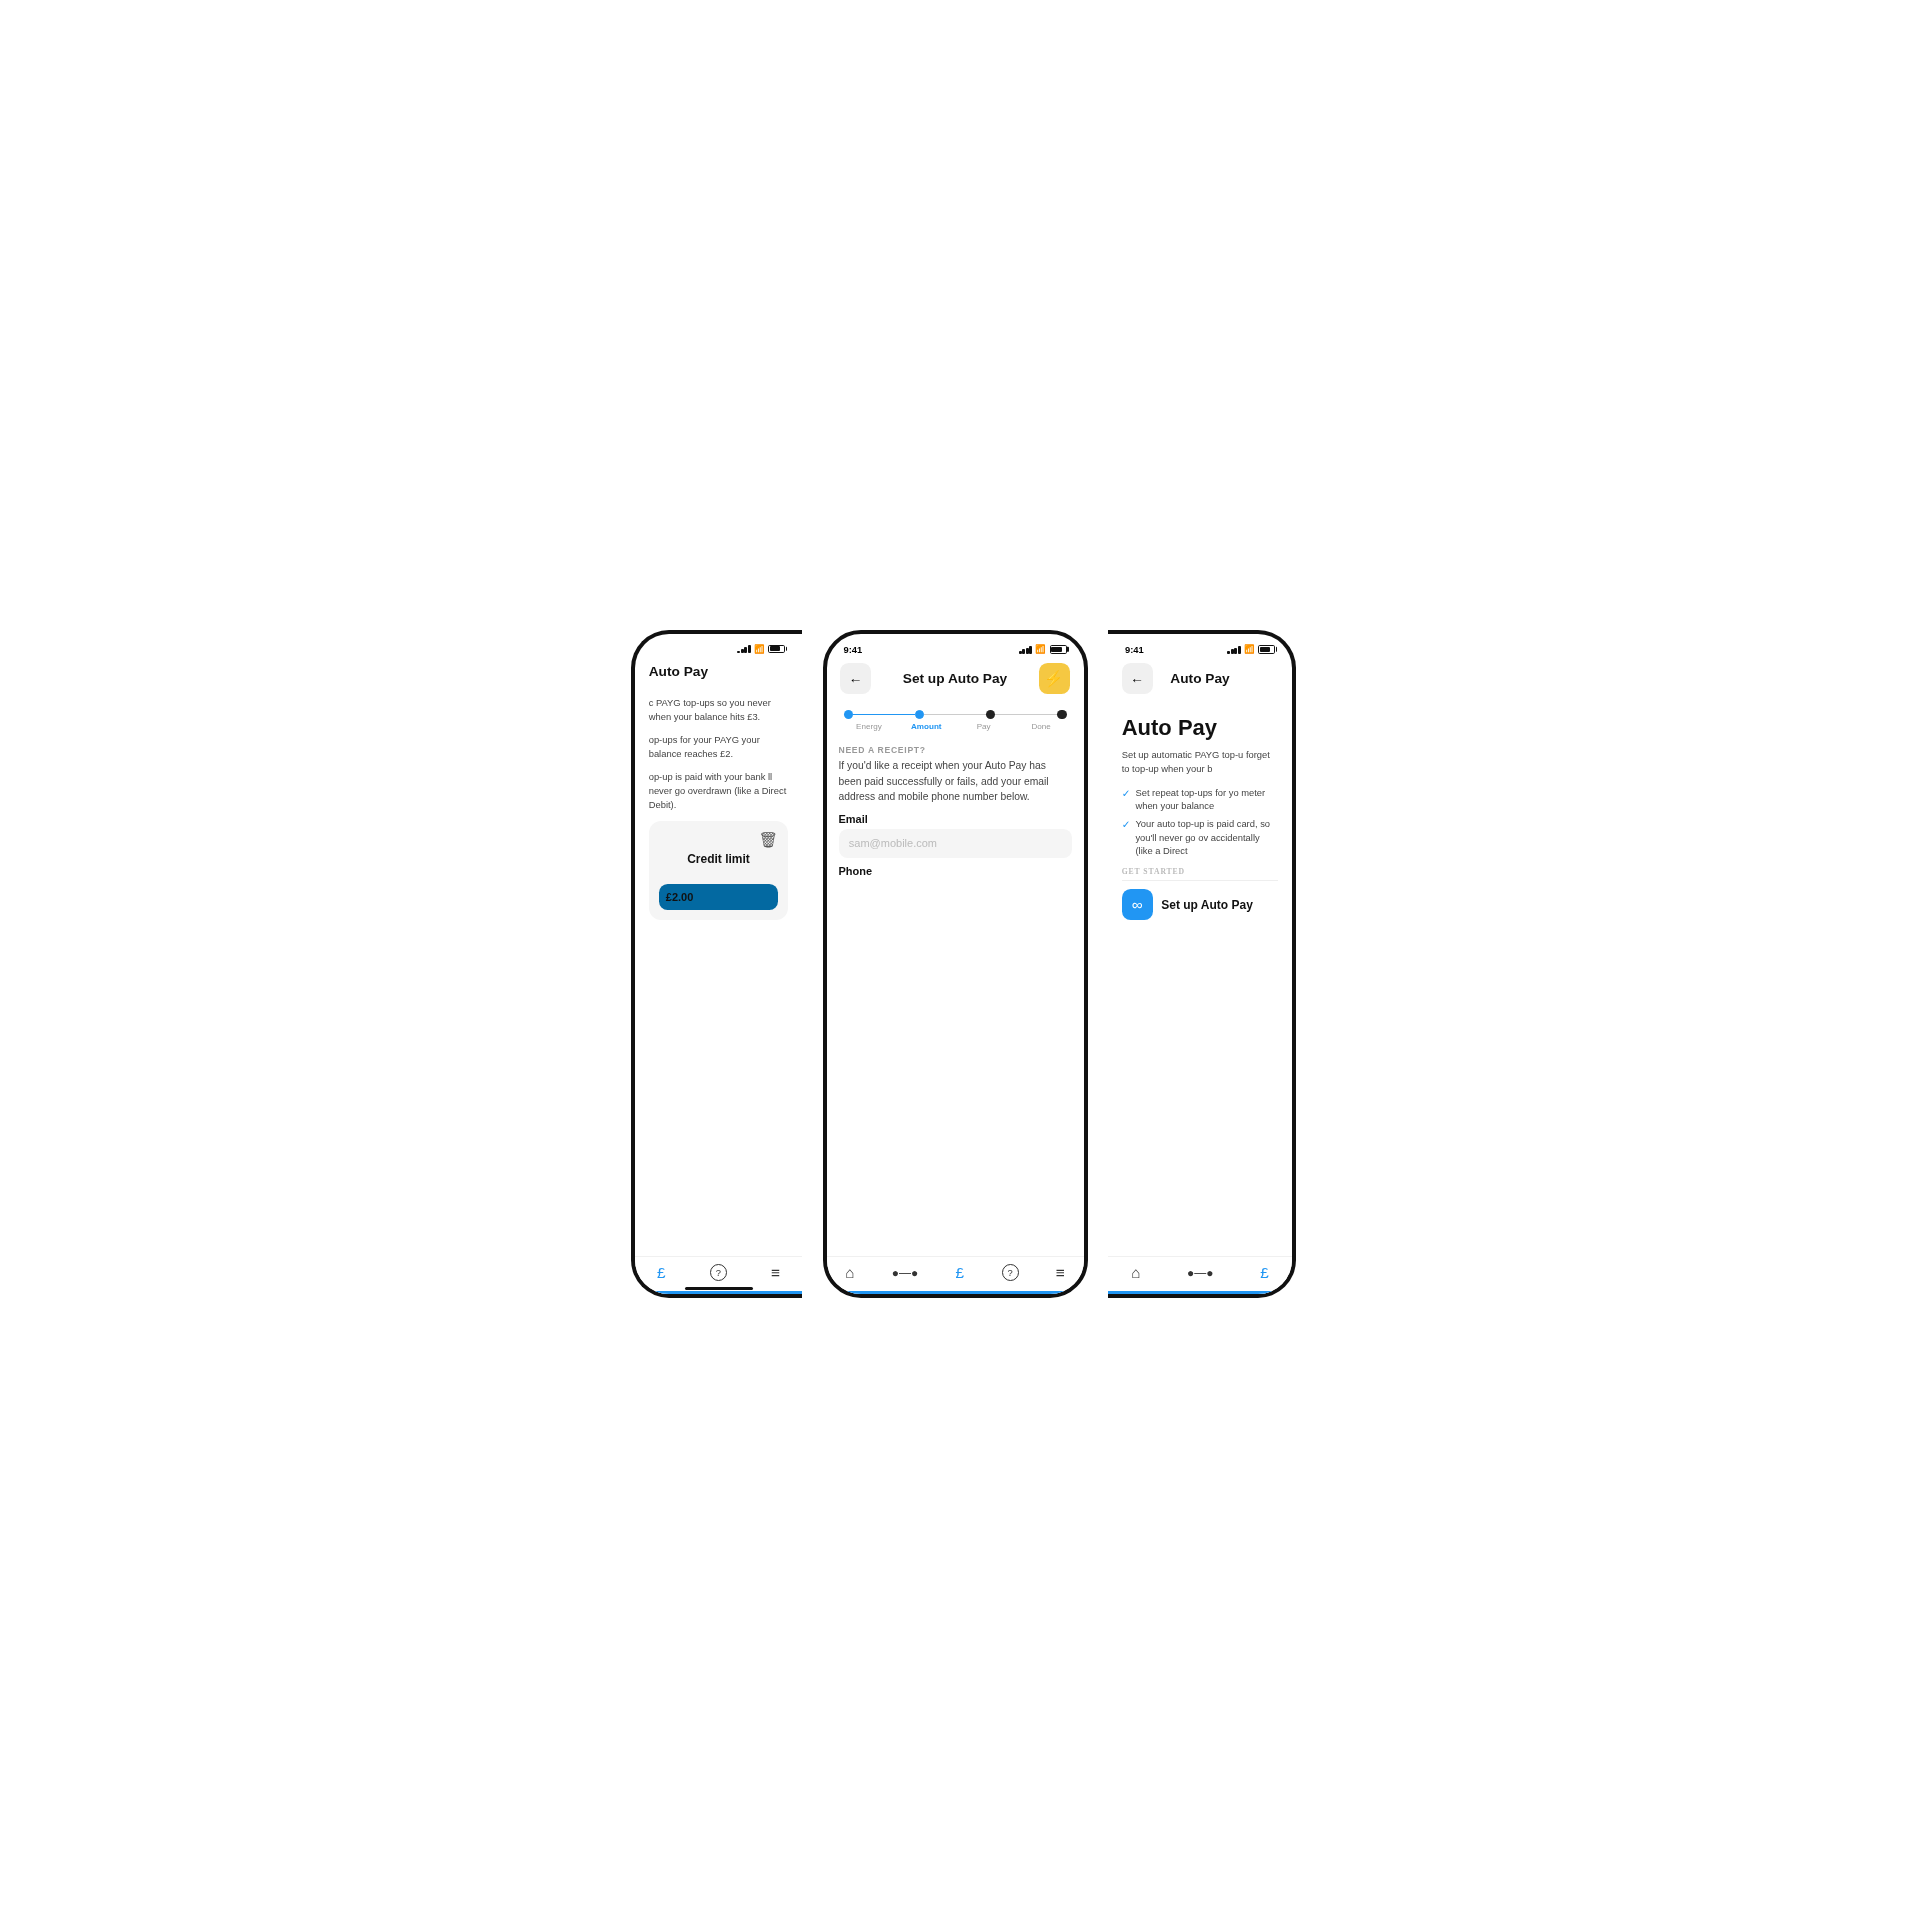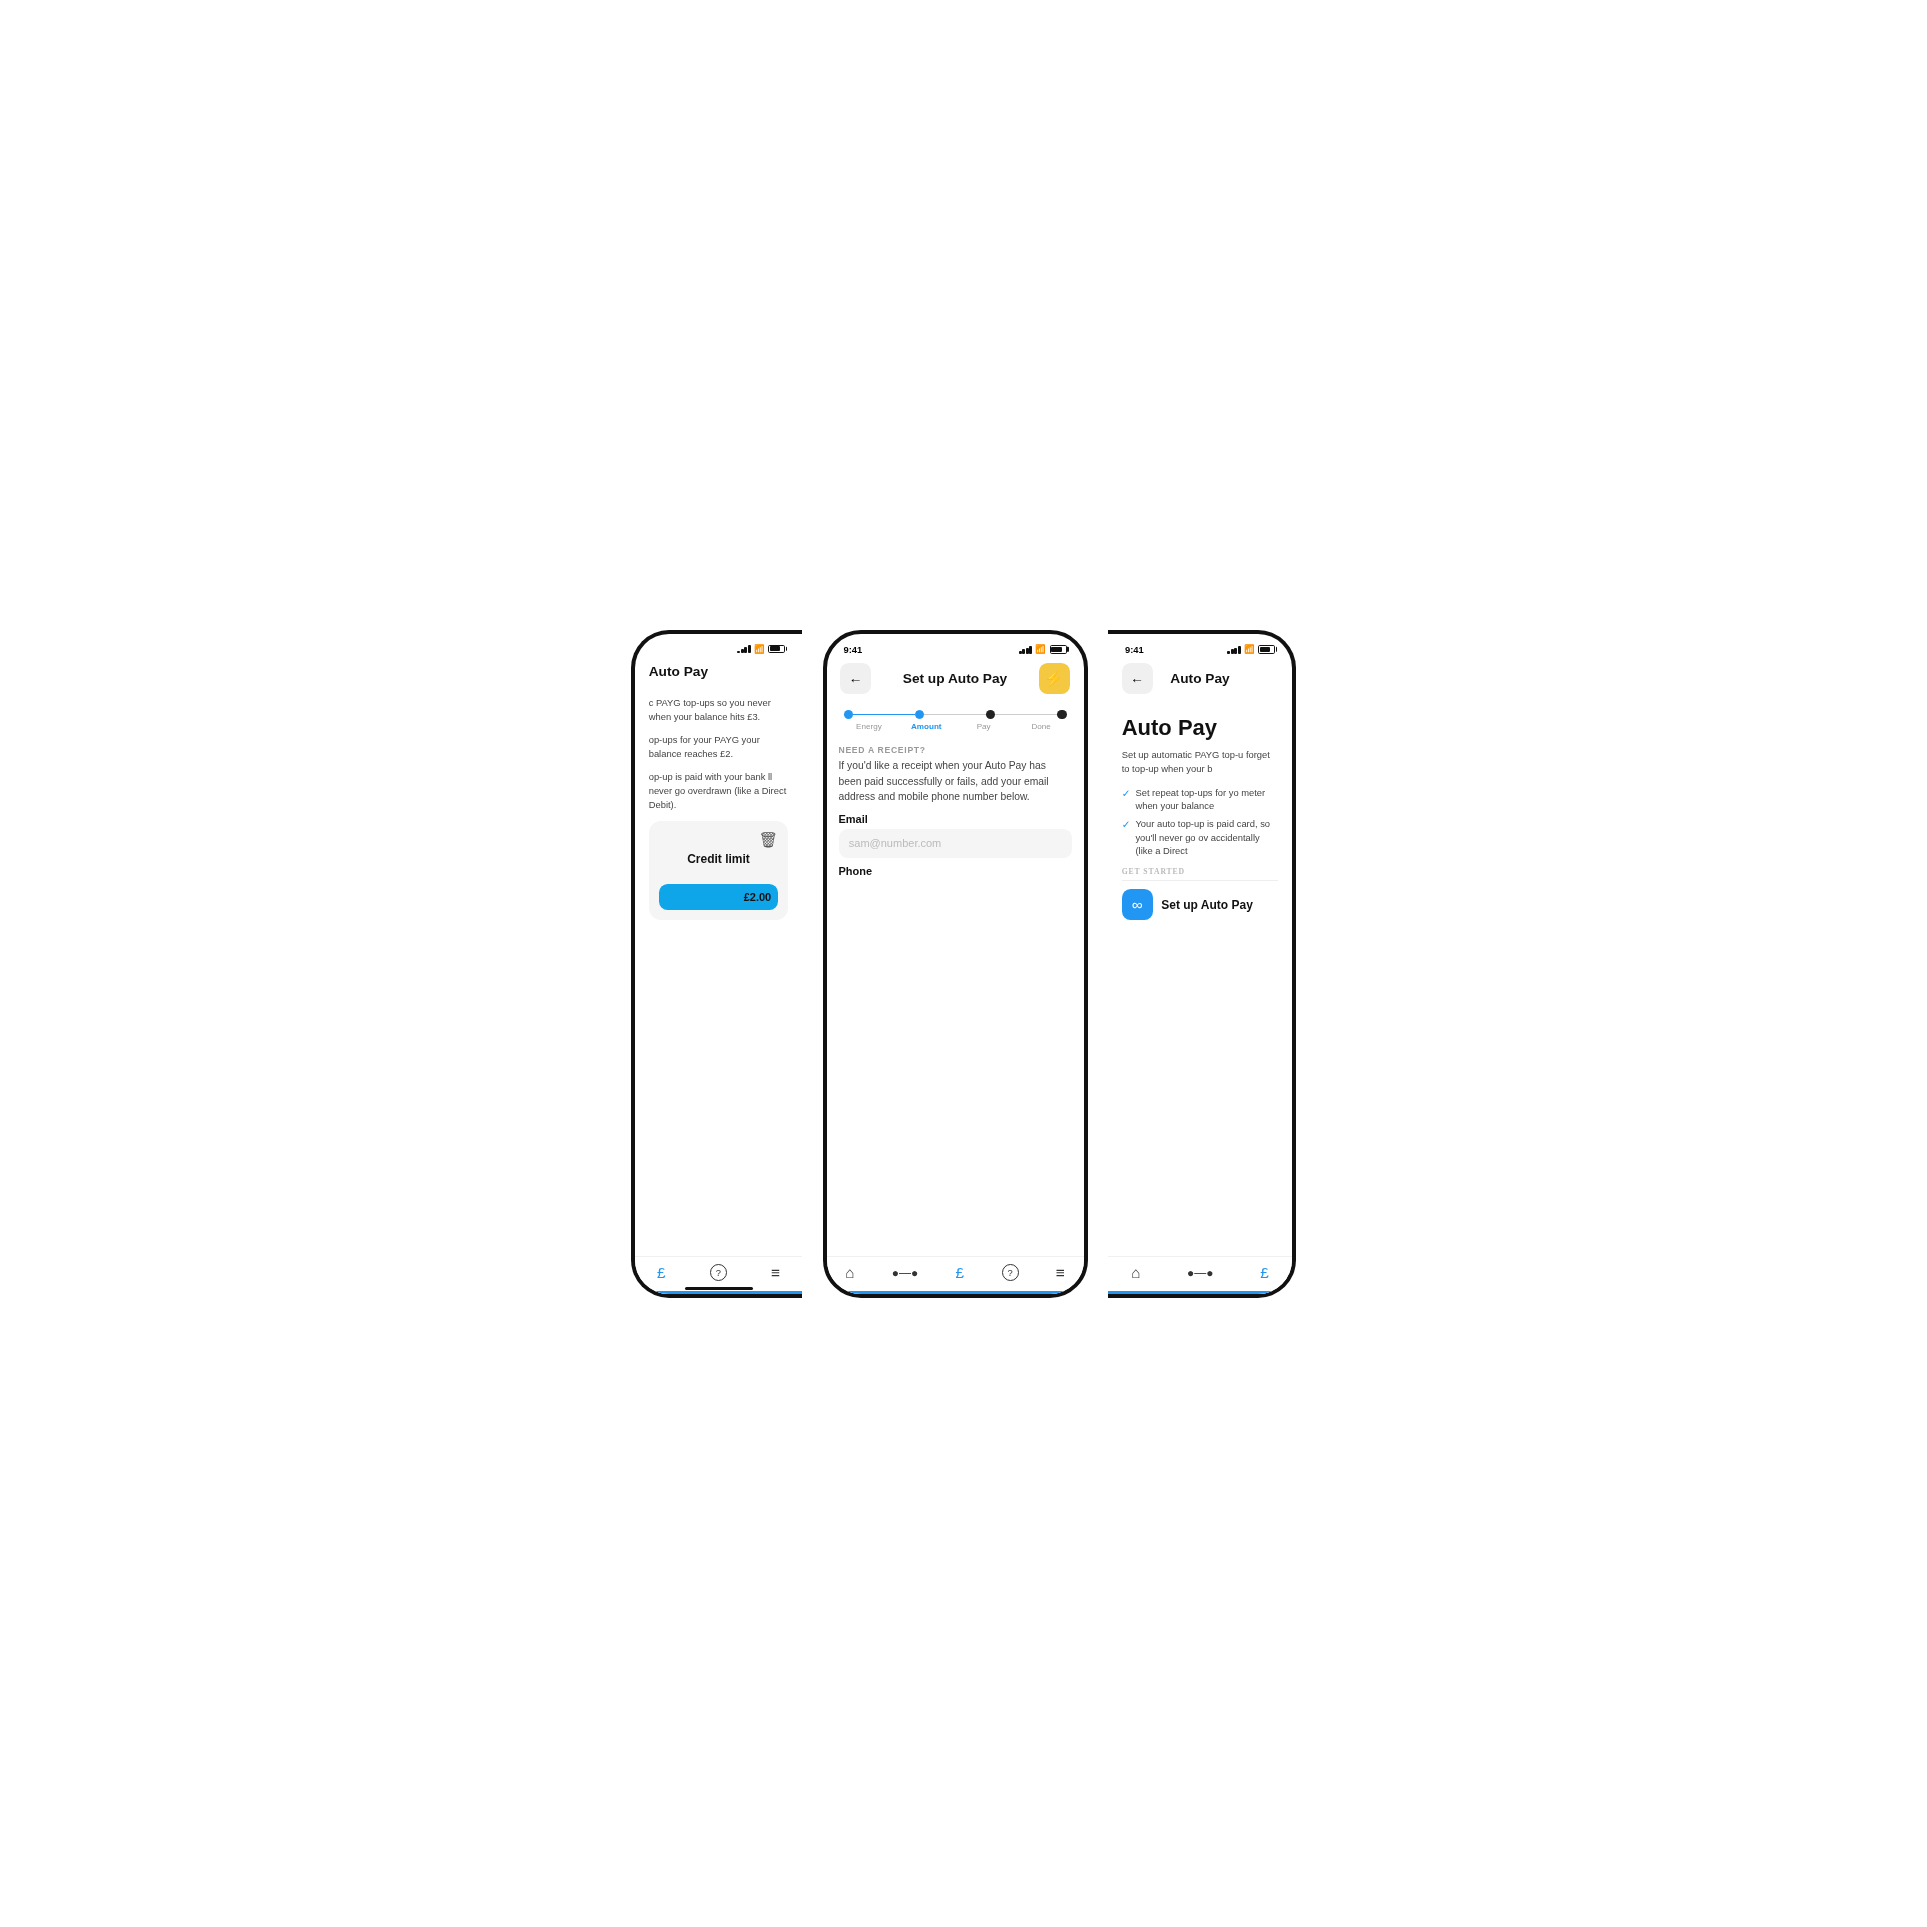--- a/index.html
+++ b/index.html
@@ -269,27 +269,27 @@
       margin-bottom: 3.4px;
     }
     .credit-label {
       font-size: 12px;
       font-weight: 600;
       color: #111;
       text-align: center;
       margin-bottom: 18px;
     }
     .credit-value {
-      background: #0ea5e9;
+      background: #0369a1;
       border-radius: 8.6px;
       padding: 6.8px;
       font-size: 11px;
       font-weight: 600;
       color: #111;
-      text-align: right;
+      text-align: left;
     }
     
     .right-content {
       padding: 13.7px;
       overflow: hidden;
     }
     .right-big-title {
       font-size: 22px;
       font-weight: 800;
       color: #111;
@@ -492,21 +492,21 @@
       <span>Pay</span>
       <span>Done</span>
     </div>
 
 
 
     <div class="receipt-section">
       <div class="receipt-heading">NEED A RECEIPT?</div>
       <p class="receipt-text">If you'd like a receipt when your Auto Pay has been paid successfully or fails, add your email address and mobile phone number below.</p>
       <div class="field-label">Email</div>
-      <div class="field-input" style="color:#bbb;">sam@number.com</div>
+      <div class="field-input" style="color:#bbb;">sam@mobile.com</div>
       <div class="field-label">Phone</div>
     </div>
 
     <div class="bottom-nav">
       <div class="bottom-nav-item">
         <span>⌂</span>
       </div>
       <div class="bottom-nav-item">
         <span style="font-size:12px;">●―●</span>
       </div>

